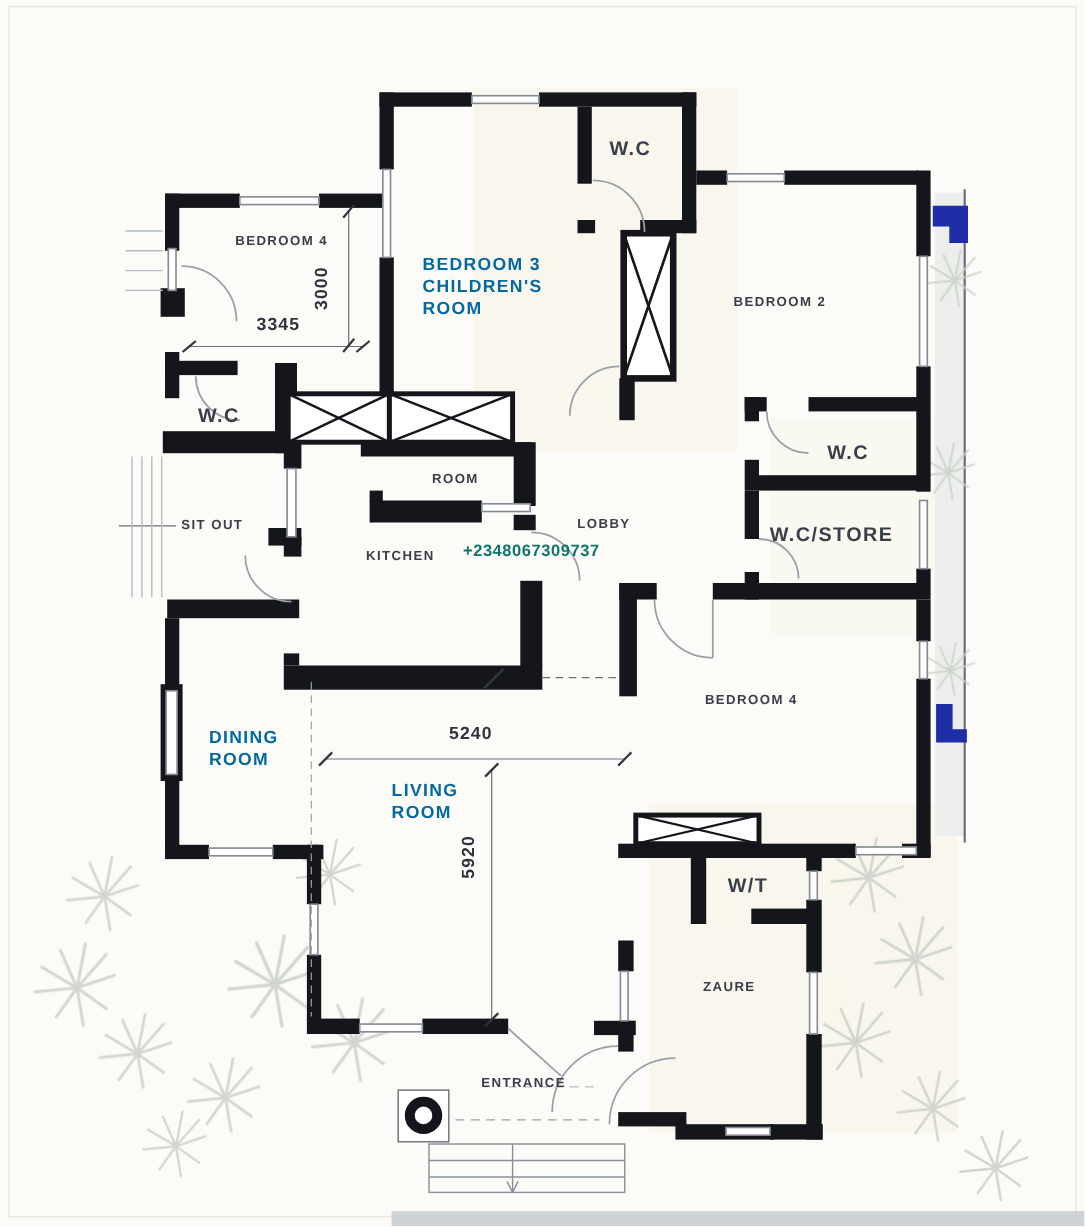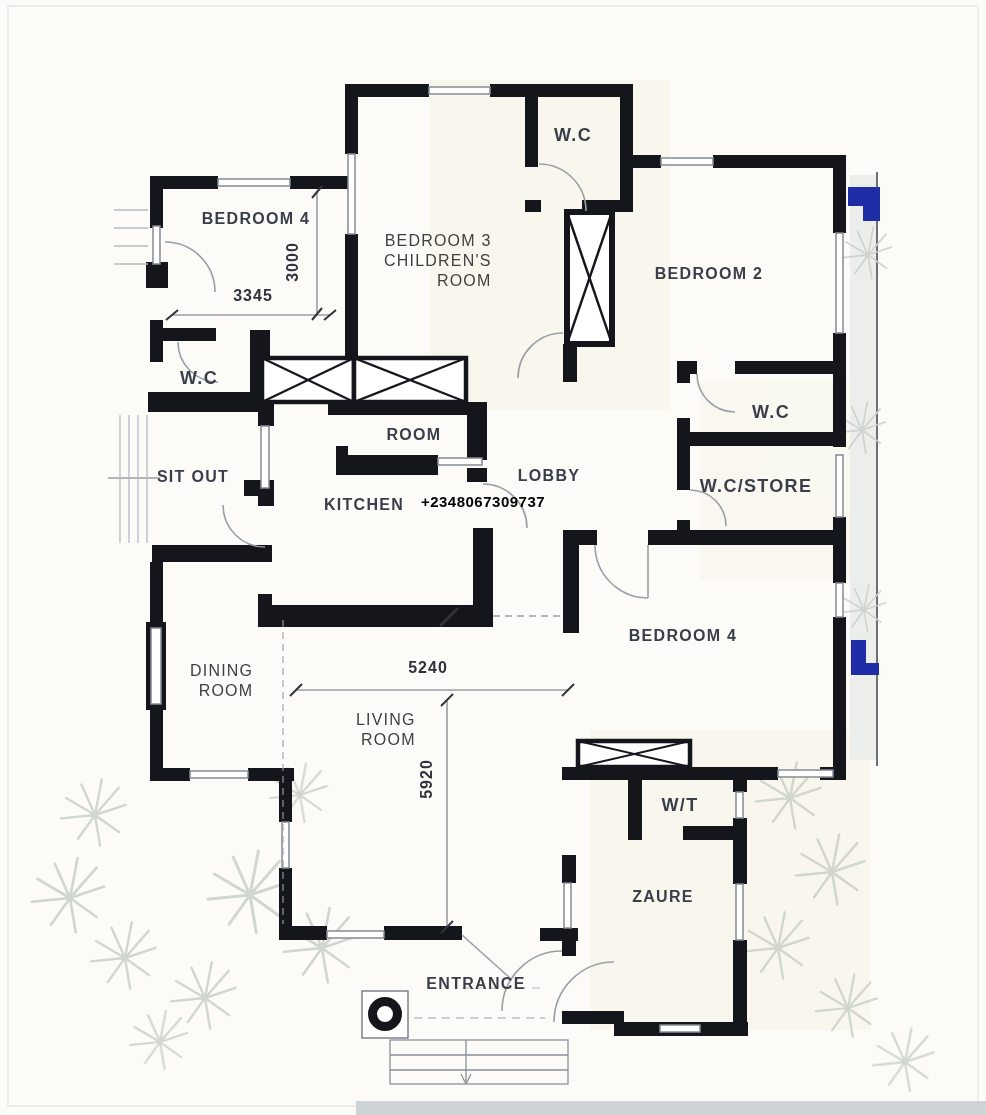--- a/index.html
+++ b/index.html
@@ -3,33 +3,33 @@
 <meta charset="utf-8">
 <style>
   html,body{margin:0;padding:0;background:#ffffff;}
   .sheet{
     position:relative;width:986px;height:1115px;background:#fcfbf8;
     font-family:"Liberation Sans", sans-serif;overflow:hidden;
   }
   .plan-svg{position:absolute;left:0;top:0;}
   .lbl{
     position:absolute;transform:translate(-50%,-50%);
-    font-size:16px;font-weight:600;letter-spacing:1.3px;
+    font-size:12px;font-weight:600;letter-spacing:1.3px;
     color:#3a3e49;white-space:nowrap;
   }
   .lbl.small{font-size:18px;}
   .lbl.dim{font-size:16px;color:#2f333c;letter-spacing:1px;}
   .lbl.rot{transform:translate(-50%,-50%) rotate(-90deg);}
   .lbl-block{
-    position:absolute;font-size:16px;font-weight:400;letter-spacing:1.2px;
-    color:#404040;line-height:20px;white-space:nowrap;text-align:right;
+    position:absolute;font-size:16px;font-weight:700;letter-spacing:1.2px;
+    color:#0369a1;line-height:20px;white-space:nowrap;
   }
   .watermark{
     position:absolute;transform:translate(-50%,-50%);
-    font-size:15px;font-weight:600;letter-spacing:.5px;color:#000000;white-space:nowrap;text-align:center;
+    font-size:15px;font-weight:600;letter-spacing:.5px;color:#0f766e;white-space:nowrap;text-align:center;
   }
 </style>
 </head>
 <body>
 
 <div class="sheet">
 
   <svg class="plan-svg" width="986" height="1115" viewBox="0 0 986 1115">
 
     <g opacity="0.45">

